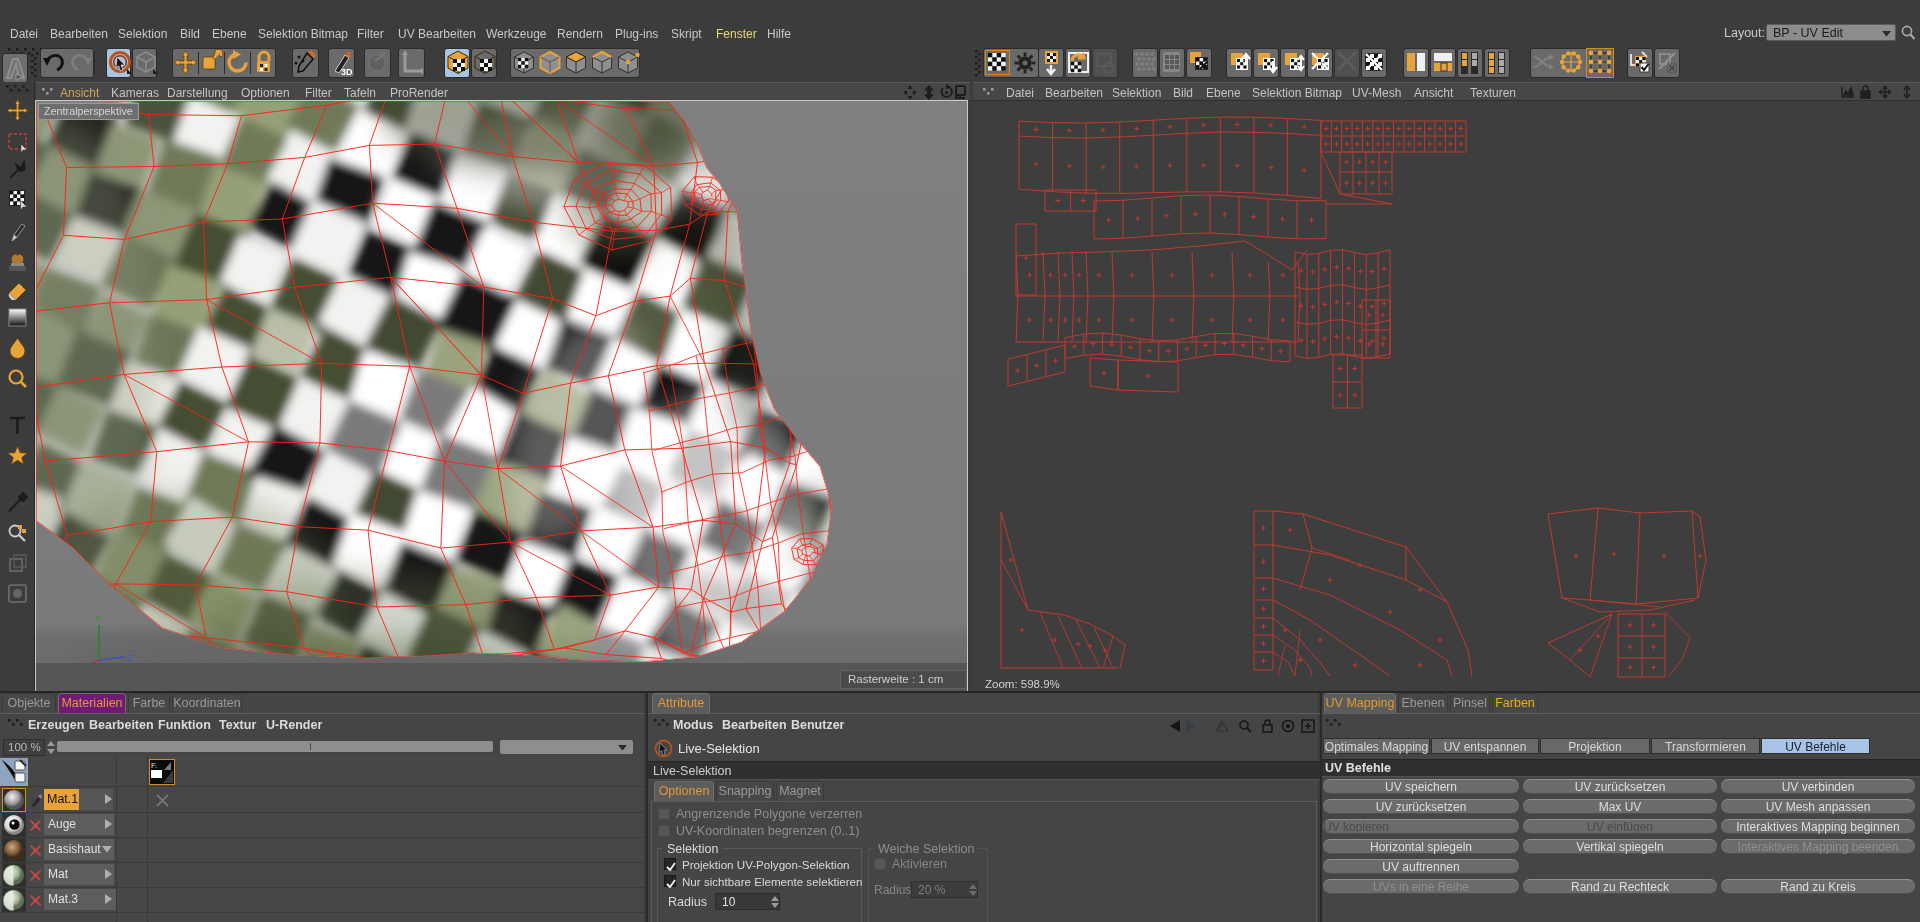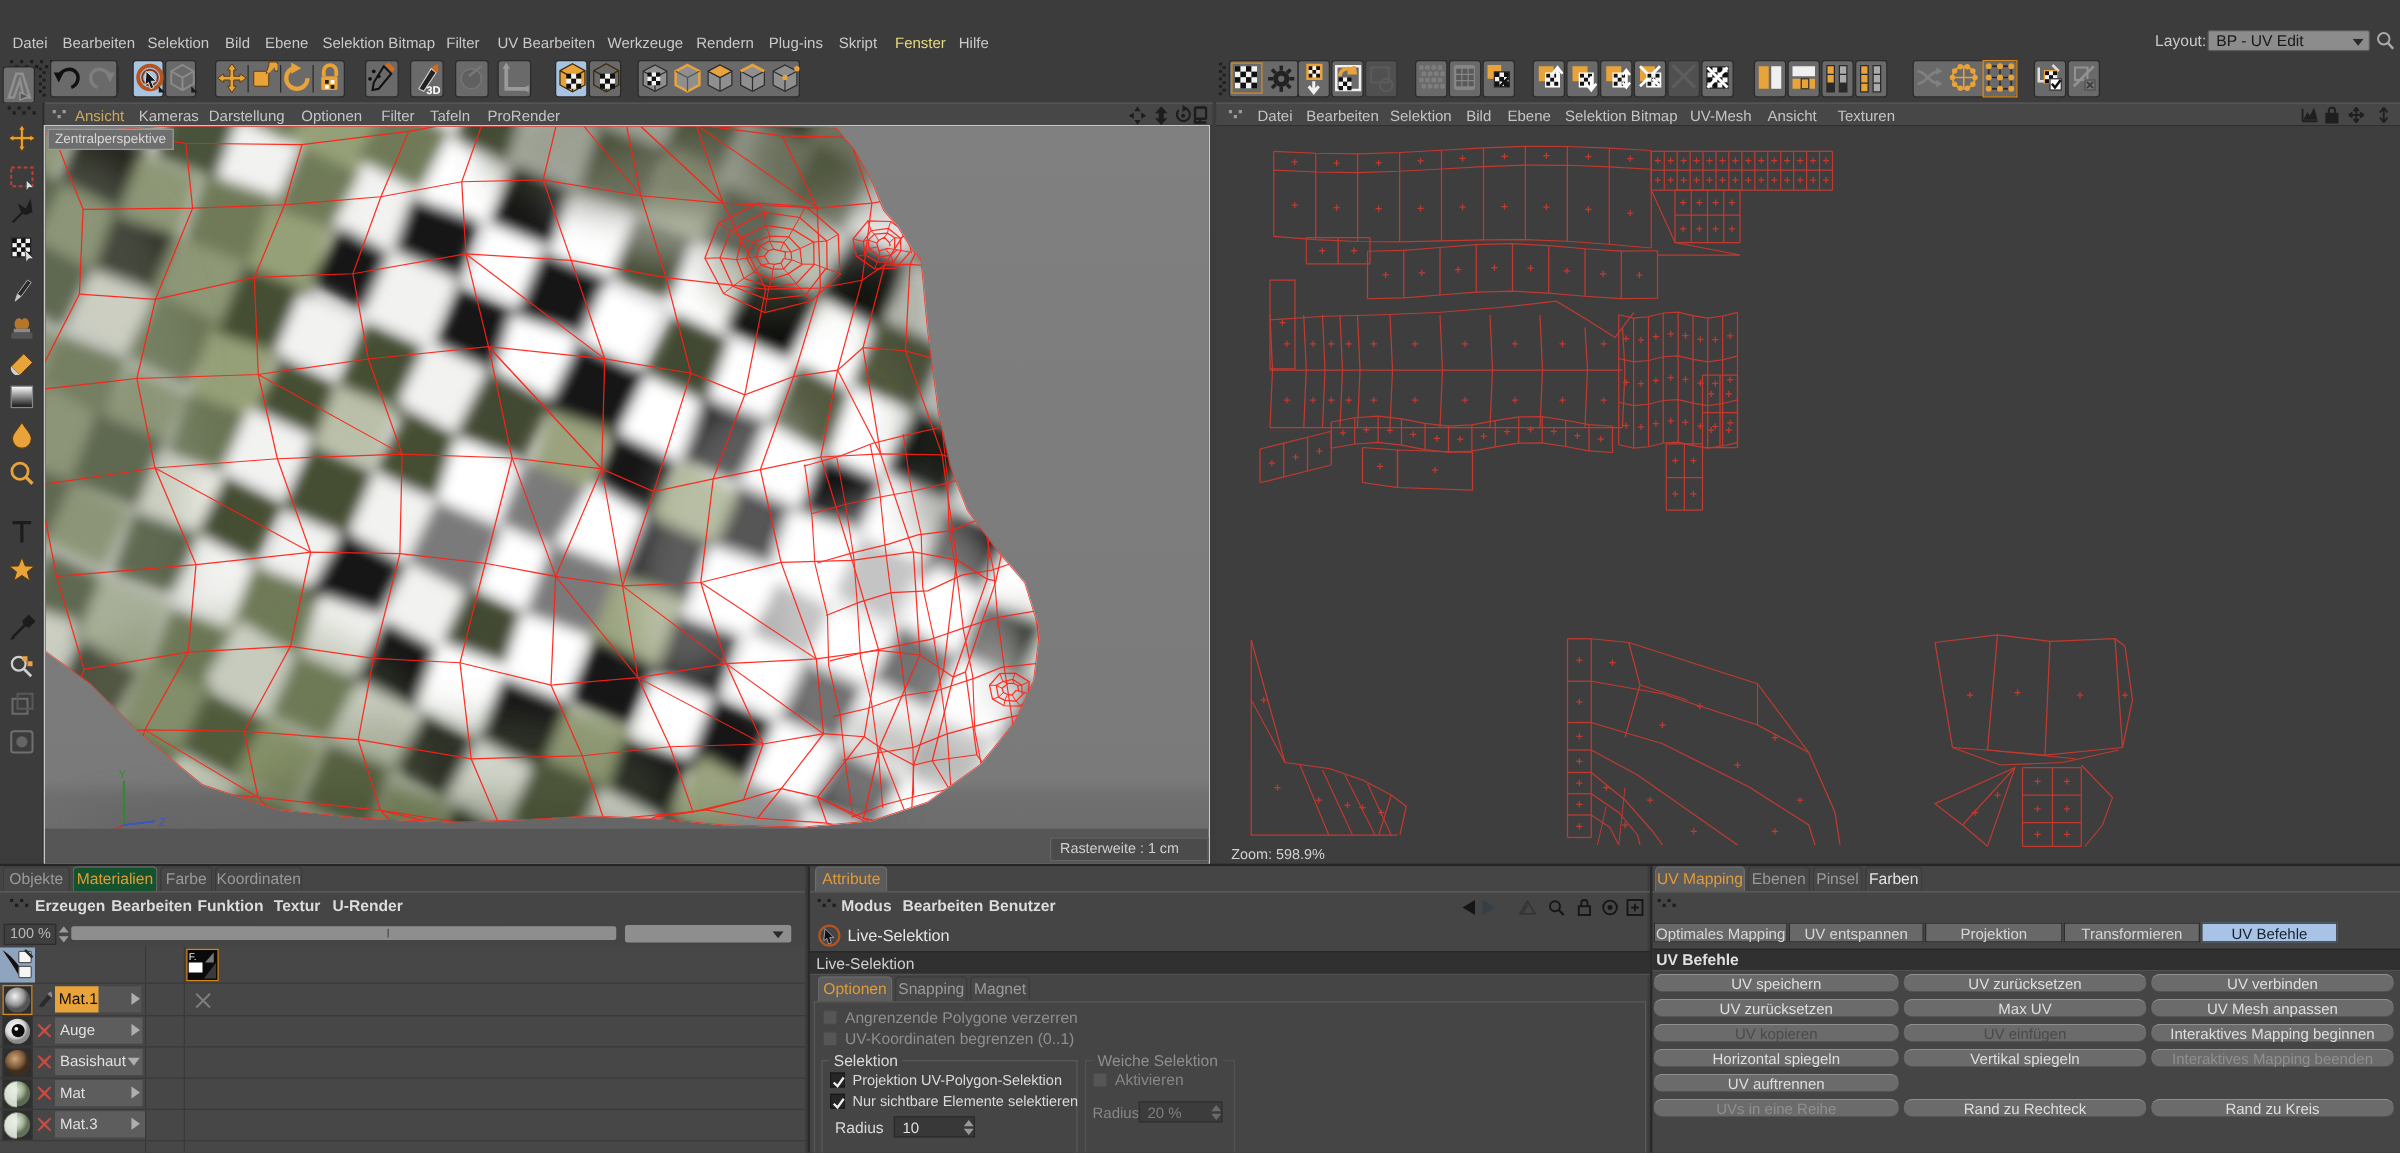--- a/index.html
+++ b/index.html
@@ -1426,21 +1426,21 @@
           <path d="M622.5 535.0 H627.5 M625.0 532.5 V537.5" stroke="#c83a30" stroke-width="1"></path>
         </g>
 </svg>
 <div class="abs txt" style="left:12px;top:577px;font-size:11.5px;color:#d2d2d2">Zoom: 598.9%</div>
 </div>
 <div class="abs" style="left:0;top:691px;width:1920px;height:2px;background:#262626"></div>
     <div class="abs" style="left:0;top:693px;width:644px;height:229px;background:#454545">
       <div class="abs" style="left:2px;top:0px;width:54px;height:20px;background:#474747;border:1px solid #3a3a3a;border-bottom:none;border-radius:4px 4px 0 0">
         <div class="txt" style="text-align:center;font-size:12.5px;color:#9a9a9a;margin-top:2px">Objekte</div>
       </div>
-      <div class="abs" style="left:58px;top:0px;width:68px;height:20px;background:#14532d;border:1px solid #6e6e6e;border-bottom:none;border-radius:4px 4px 0 0">
+      <div class="abs" style="left:58px;top:0px;width:68px;height:20px;background:#701a75;border:1px solid #6e6e6e;border-bottom:none;border-radius:4px 4px 0 0">
         <div class="txt" style="text-align:center;font-size:12.5px;color:#e09a38;margin-top:2px">Materialien</div>
       </div>
       <div class="abs" style="left:128px;top:0px;width:42px;height:20px;background:#474747;border:1px solid #3a3a3a;border-bottom:none;border-radius:4px 4px 0 0">
         <div class="txt" style="text-align:center;font-size:12.5px;color:#9a9a9a;margin-top:2px">Farbe</div>
       </div>
       <div class="abs" style="left:172px;top:0px;width:70px;height:20px;background:#474747;border:1px solid #3a3a3a;border-bottom:none;border-radius:4px 4px 0 0">
         <div class="txt" style="text-align:center;font-size:12.5px;color:#9a9a9a;margin-top:2px">Koordinaten</div>
       </div>
       <div class="abs" style="left:0;top:20px;width:644px;height:1px;background:#5f5f5f"></div>
       <svg class="abs" style="left:8px;top:26px" width="16" height="8">
@@ -1640,21 +1640,21 @@
       <div class="abs" style="left:2px;top:0px;width:72px;height:20px;background:#5c5c5c;border:1px solid #6e6e6e;border-bottom:none;border-radius:4px 4px 0 0">
         <div class="txt" style="text-align:center;font-size:12.5px;color:#e09a38;margin-top:2px">UV Mapping</div>
       </div>
       <div class="abs" style="left:76px;top:0px;width:50px;height:20px;background:#474747;border:1px solid #3a3a3a;border-bottom:none;border-radius:4px 4px 0 0">
         <div class="txt" style="text-align:center;font-size:12.5px;color:#9a9a9a;margin-top:2px">Ebenen</div>
       </div>
       <div class="abs" style="left:128px;top:0px;width:40px;height:20px;background:#474747;border:1px solid #3a3a3a;border-bottom:none;border-radius:4px 4px 0 0">
         <div class="txt" style="text-align:center;font-size:12.5px;color:#9a9a9a;margin-top:2px">Pinsel</div>
       </div>
       <div class="abs" style="left:170px;top:0px;width:46px;height:20px;background:#474747;border:1px solid #3a3a3a;border-bottom:none;border-radius:4px 4px 0 0">
-        <div class="txt" style="text-align:center;font-size:12.5px;color:#e5e5e5;margin-top:2px">Farben</div>
+        <div class="txt" style="text-align:center;font-size:12.5px;color:#eab308;margin-top:2px">Farben</div>
       </div>
       <div class="abs" style="left:0;top:20px;width:600px;height:1px;background:#5f5f5f"></div>
       <svg class="abs" style="left:4px;top:26px" width="16" height="8">
         <rect x="0" y="0" width="2.6" height="2.6" fill="#1e1e1e"></rect>
         <rect x="4" y="4" width="2.6" height="2.6" fill="#1e1e1e"></rect>
         <rect x="8" y="0" width="2.6" height="2.6" fill="#1e1e1e"></rect>
         <rect x="12" y="4" width="2.6" height="2.6" fill="#1e1e1e"></rect>
       </svg>
       <div class="abs" style="left:1px;top:45px;width:107px;height:16px;background:#686868;border:1px solid #2e2e2e;text-align:center">
         <div class="txt" style="font-size:12px;color:#d6d6d6;margin-top:1px">Optimales Mapping</div>
@@ -1685,21 +1685,21 @@
       </div>
       <div class="abs" style="left:1px;top:106px;width:196px;height:15px;background:#6b6b6b;border-radius:7px;border-top:1px solid #8f8f8f;border-bottom:1px solid #4e4e4e;text-align:center">
         <div class="txt" style="font-size:12px;color:#dedede;margin-top:0px">UV zurücksetzen</div>
       </div>
       <div class="abs" style="left:201px;top:106px;width:194px;height:15px;background:#6b6b6b;border-radius:7px;border-top:1px solid #8f8f8f;border-bottom:1px solid #4e4e4e;text-align:center">
         <div class="txt" style="font-size:12px;color:#dedede;margin-top:0px">Max UV</div>
       </div>
       <div class="abs" style="left:399px;top:106px;width:194px;height:15px;background:#6b6b6b;border-radius:7px;border-top:1px solid #8f8f8f;border-bottom:1px solid #4e4e4e;text-align:center">
         <div class="txt" style="font-size:12px;color:#dedede;margin-top:0px">UV Mesh anpassen</div>
       </div>
-      <div class="abs" style="left:1px;top:126px;width:196px;height:15px;background:#6b6b6b;border-radius:7px;border-top:1px solid #8f8f8f;border-bottom:1px solid #4e4e4e;text-align:center">
+      <div class="abs" style="left:1px;top:126px;width:196px;height:15px;background:#6b6b6b;border-radius:7px;border-top:1px solid #8f8f8f;border-bottom:1px solid #4e4e4e;text-align:left">
         <div class="txt" style="font-size:12px;color:#4a4a4a;margin-top:0px">UV kopieren</div>
       </div>
       <div class="abs" style="left:201px;top:126px;width:194px;height:15px;background:#6b6b6b;border-radius:7px;border-top:1px solid #8f8f8f;border-bottom:1px solid #4e4e4e;text-align:center">
         <div class="txt" style="font-size:12px;color:#4a4a4a;margin-top:0px">UV einfügen</div>
       </div>
       <div class="abs" style="left:399px;top:126px;width:194px;height:15px;background:#6b6b6b;border-radius:7px;border-top:1px solid #8f8f8f;border-bottom:1px solid #4e4e4e;text-align:center">
         <div class="txt" style="font-size:12px;color:#dedede;margin-top:0px">Interaktives Mapping beginnen</div>
       </div>
       <div class="abs" style="left:1px;top:146px;width:196px;height:15px;background:#6b6b6b;border-radius:7px;border-top:1px solid #8f8f8f;border-bottom:1px solid #4e4e4e;text-align:center">
         <div class="txt" style="font-size:12px;color:#dedede;margin-top:0px">Horizontal spiegeln</div>

